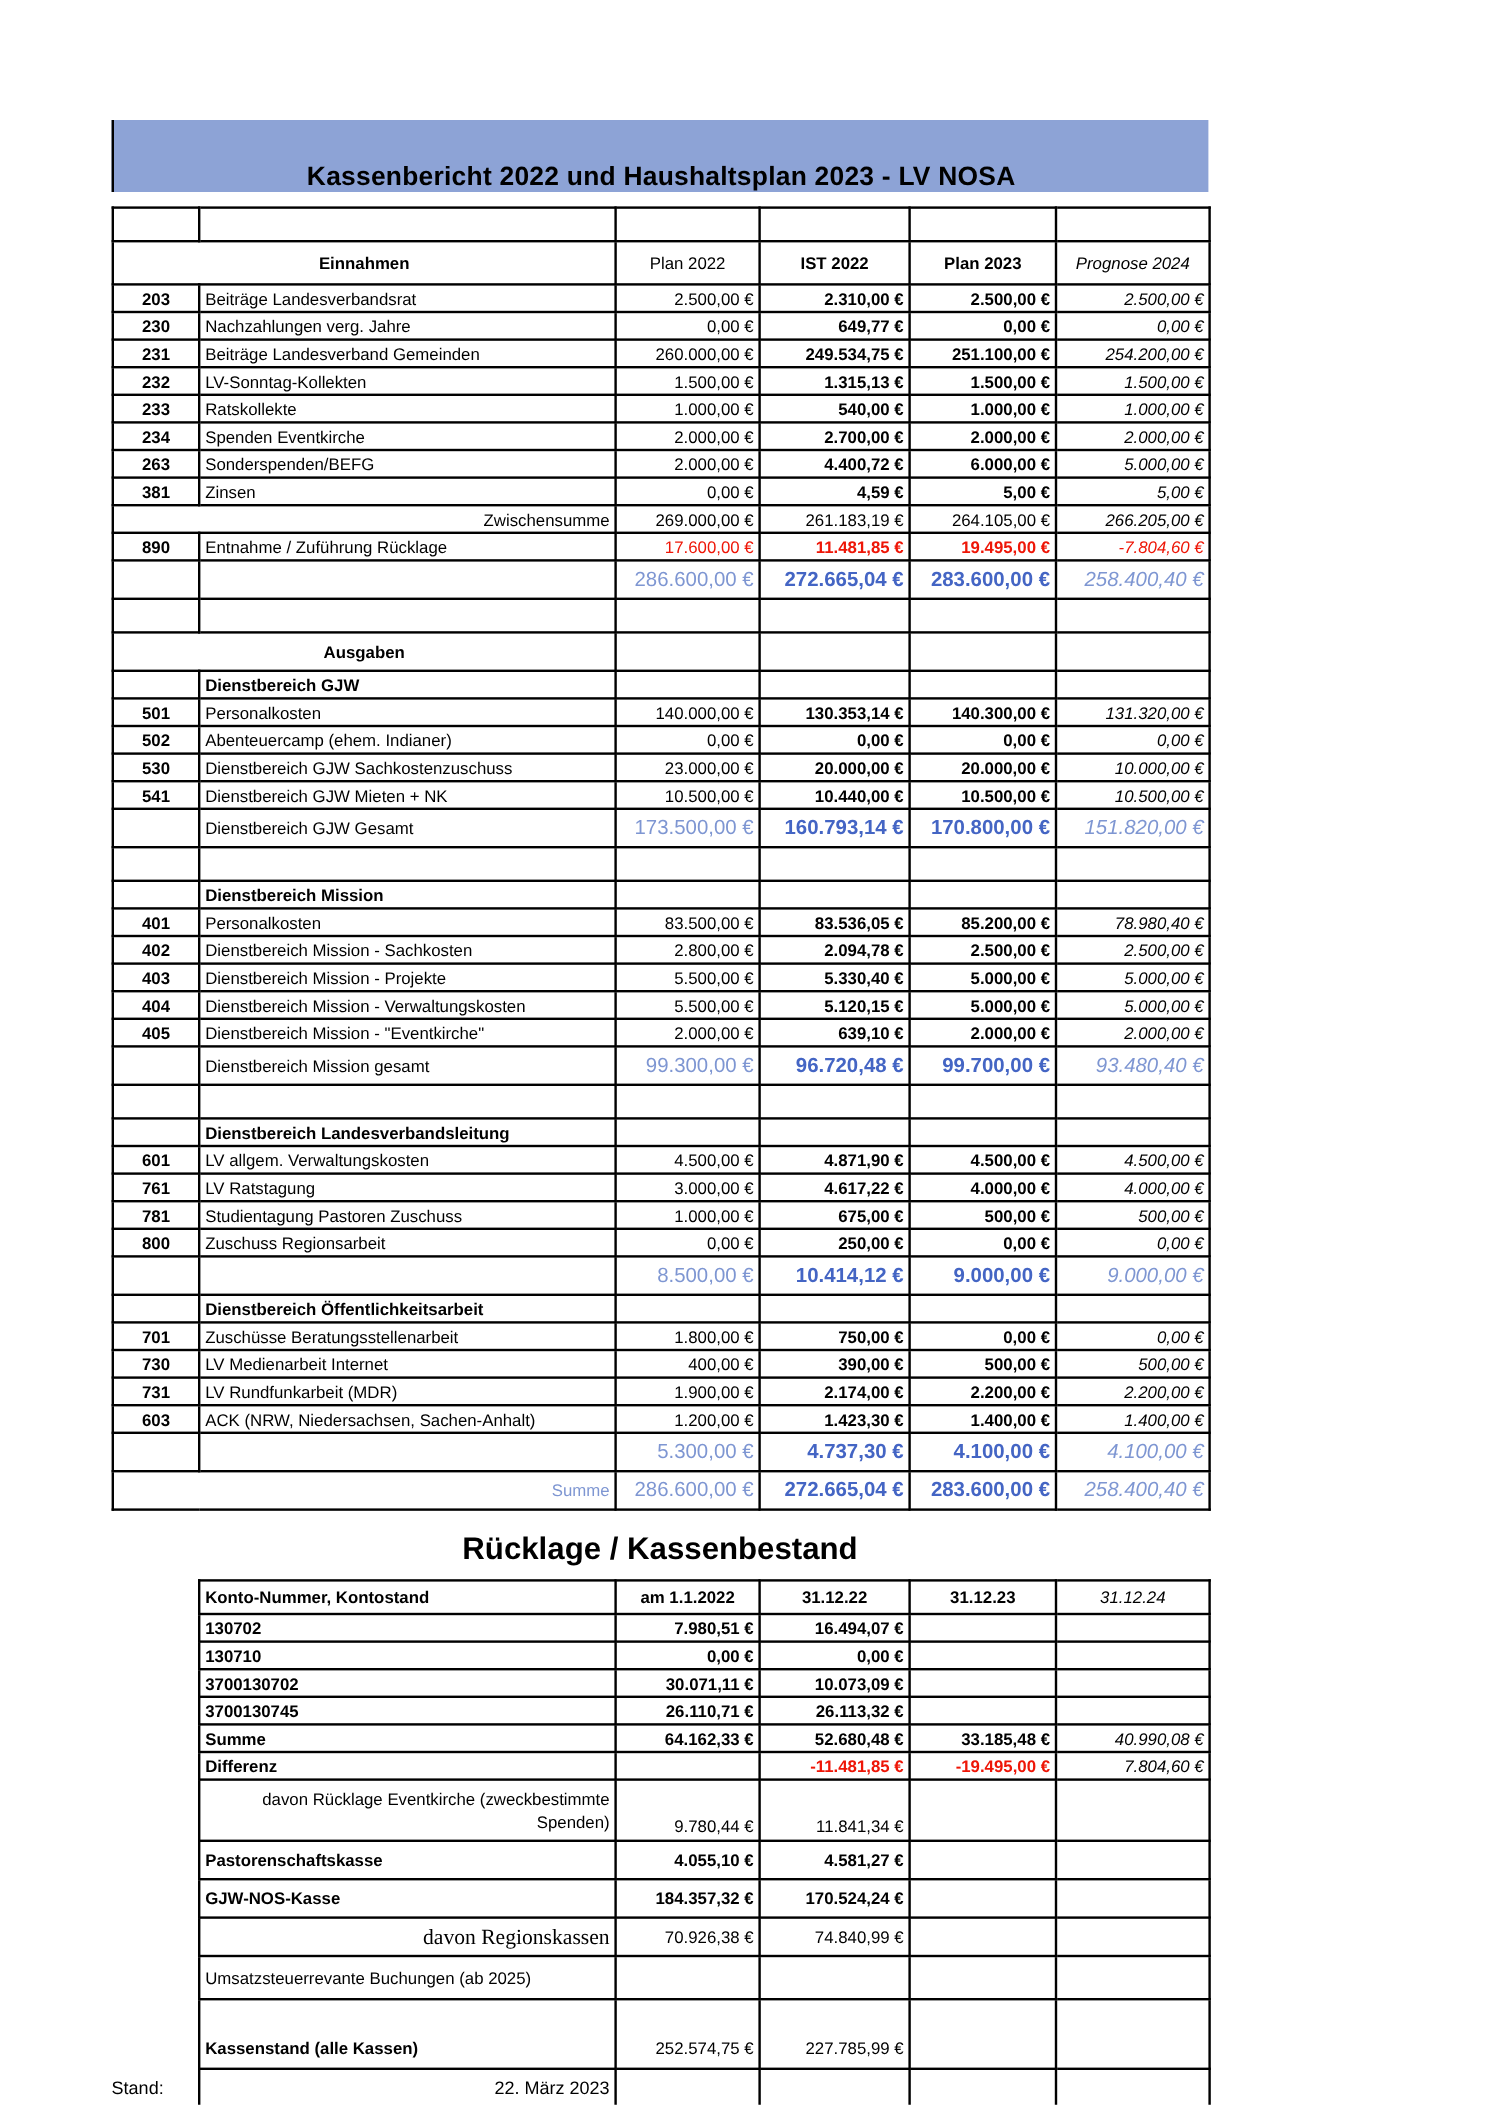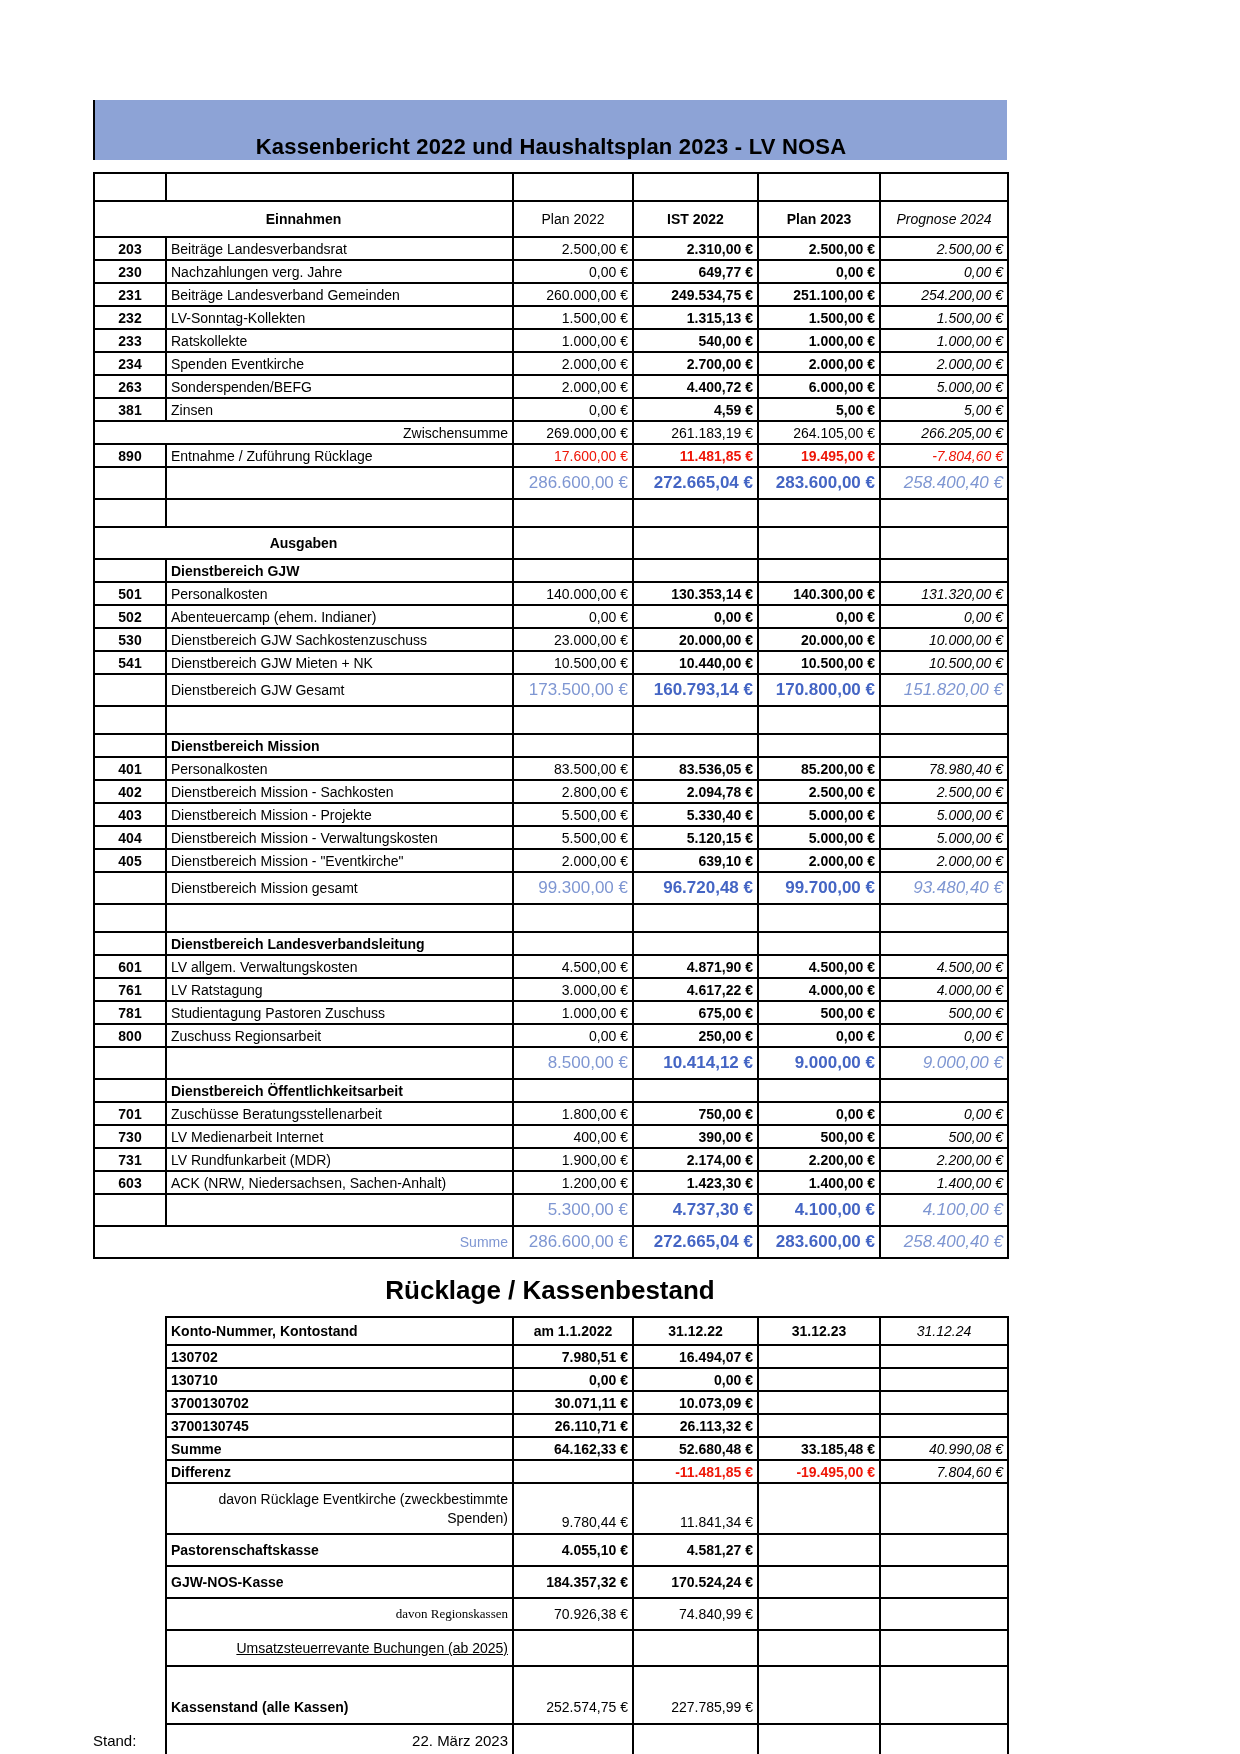--- a/index.html
+++ b/index.html
@@ -69,23 +69,23 @@
   tr.b-acct2 td.lbl, tr.b-acct2 td.val{font-weight:bold;}
   tr.b-summe td{font-weight:bold;}
   tr.b-summe td.v4{font-weight:normal;font-style:italic;}
   tr.b-diff td.lbl{font-weight:bold;}
   tr.b-diff td.v2, tr.b-diff td.v3{color:var(--red,#EE1607);font-weight:bold;}
   tr.b-diff td.v4{font-style:italic;}
   tr.b-davon2 td{height:46px;}
   tr.b-davon2 td.lbl{text-align:right;white-space:normal;line-height:1.3;}
   tr.b-davon2 td.val{vertical-align:bottom;padding-bottom:3px;}
   tr.b-serif td{height:30px;}
-  tr.b-serif td.lbl{text-align:right;font-family:"Liberation Serif",serif;font-size:13px;}
+  tr.b-serif td.lbl{text-align:right;font-family:"Liberation Serif",serif;font-size:18px;}
   tr.b-note td{height:34px;}
-  tr.b-note td.lbl{text-align:right;text-decoration:underline;}
+  tr.b-note td.lbl{text-align:left;}
   tr.b-kassen td{height:48px;}
   tr.b-kassen td.lbl{font-weight:bold;vertical-align:bottom;padding-bottom:8px;}
   tr.b-kassen td.val{vertical-align:bottom;padding-bottom:8px;}
   tr.b-stand td{height:30px;}
   tr.b-stand td.lbl{text-align:right;font-size:15px;}
   .stand{position:absolute;left:-72px;bottom:8px;font-size:15px;}
 </style>
 </head>
 <body>
 

